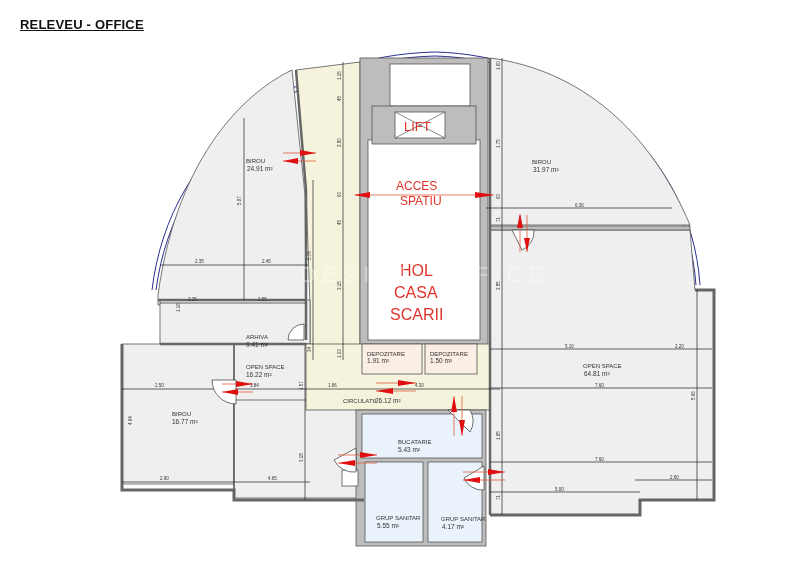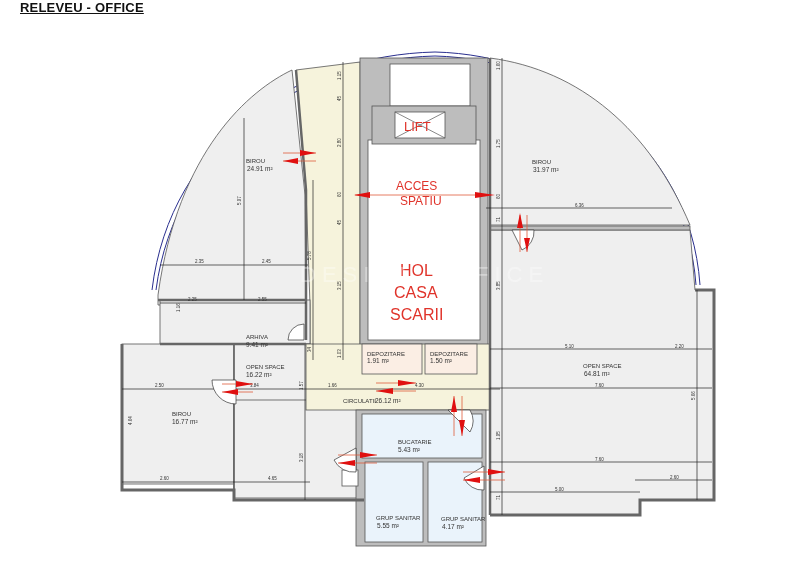--- a/index.html
+++ b/index.html
@@ -1,17 +1,17 @@
 <!DOCTYPE html>
 <html><head>
 <meta charset="utf-8">
 <style>
   html, body { margin: 0; padding: 0; background: #ffffff; }
   body { width: 795px; height: 563px; position: relative; overflow: hidden; font-family: "Liberation Sans", sans-serif; }
-  .title { position: absolute; left: 20px; top: 0; font-family: "Liberation Sans", sans-serif; font-weight: bold; font-size: 13px; color: #111; text-decoration: underline; letter-spacing: 0.2px; }
+  .title { position: absolute; left: 20px; top: 17px; font-family: "Liberation Sans", sans-serif; font-weight: bold; font-size: 13px; color: #111; text-decoration: underline; letter-spacing: 0.2px; }
   svg { position: absolute; left: 0; top: 0; }
   .wall { fill: #bdbdbd; stroke: #555; stroke-width: 0.8; }
   .room { stroke: #555; stroke-width: 0.8; }
   .room-grey { fill: #efefef; }
   .room-yellow { fill: #f6f3dc; }
   .room-blue { fill: #eaf3fb; }
   .room-peach { fill: #fbeee4; }
   .room-white { fill: #ffffff; }
   .dim { stroke: #222; stroke-width: 0.7; fill: none; }
   .arc { stroke: #2a2f8f; stroke-width: 1; fill: none; }

